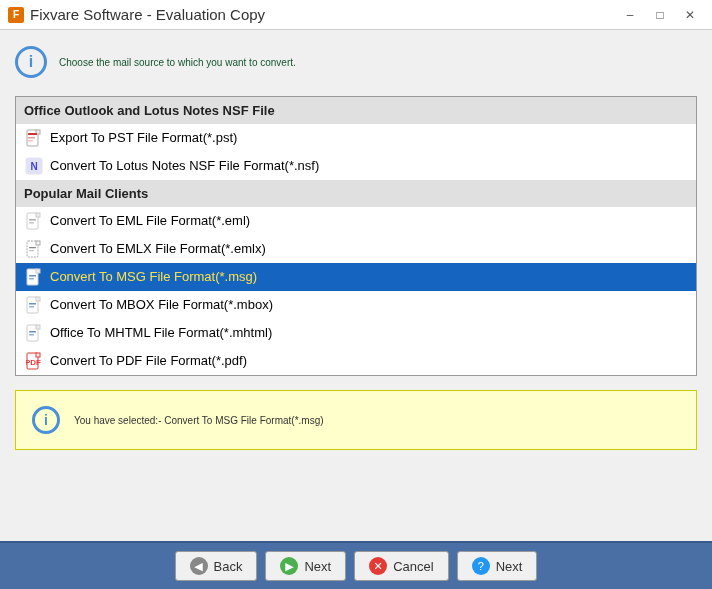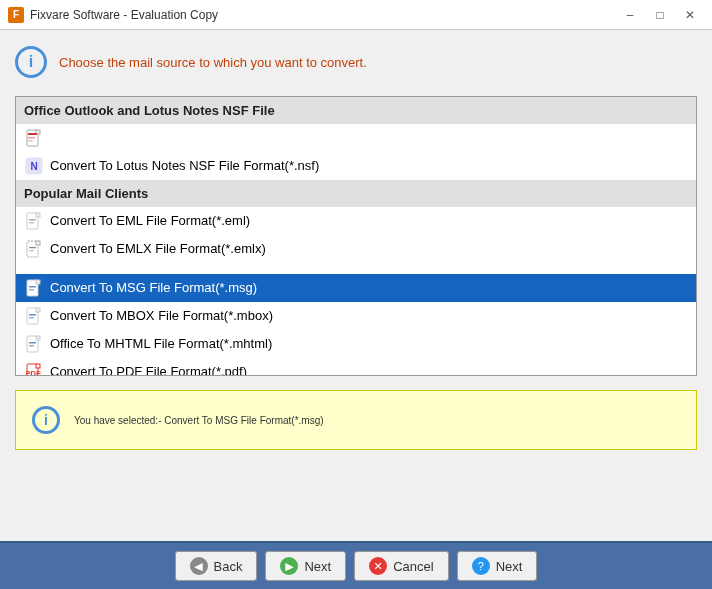--- a/index.html
+++ b/index.html
@@ -31,21 +31,21 @@
       display: flex;
       align-items: center;
       justify-content: center;
       color: white;
       font-size: 10px;
       font-weight: bold;
       flex-shrink: 0;
     }
     .title-bar-text {
       flex: 1;
-      font-size: 12px;
+      font-size: 15px;
       color: #333;
     }
     .title-bar-controls {
       display: flex;
       gap: 2px;
     }
     .title-btn {
       width: 28px;
       height: 20px;
       display: flex;
@@ -79,22 +79,22 @@
       display: flex;
       align-items: center;
       justify-content: center;
       font-size: 16px;
       font-weight: bold;
       color: #4a90d9;
       margin-right: 12px;
       flex-shrink: 0;
     }
     .header-text {
-      font-size: 13px;
-      color: #c2410c;
+      font-size: 10px;
+      color: #14532d;
     }
 
     
     .list-container {
       border: 1px solid #999;
       background: #fff;
       height: 280px;
       overflow-y: auto;
       margin-bottom: 14px;
       position: relative;
@@ -108,22 +108,21 @@
       min-height: 26px;
     }
     .list-item.group-header {
       background: #e0e0e0;
       font-weight: bold;
       cursor: default;
       color: #222;
     }
     .list-item.selected {
       background: #1565c0;
-      color: #ffffff;
-      margin-top: 11px;
+      color: #fde047;
     }
 
     .item-icon {
       width: 20px;
       height: 16px;
       margin-right: 6px;
       flex-shrink: 0;
       display: flex;
       align-items: center;
       justify-content: center;
@@ -239,20 +238,21 @@
         <span class="item-icon">
           <svg width="16" height="18" viewBox="0 0 16 18">
             <rect x="1" y="1" width="11" height="16" rx="1" fill="white" stroke="#aaa"></rect>
             <path d="M10 1 L14 5" stroke="#aaa" fill="none"></path>
             <rect x="10" y="1" width="4" height="4" fill="#f0f0f0" stroke="#aaa"></rect>
             <rect x="2" y="4" width="9" height="2" fill="#cc3333" rx="0.5"></rect>
             <rect x="2" y="8" width="7" height="1.5" fill="#cc3333" opacity="0.5" rx="0.5"></rect>
             <rect x="2" y="11" width="5" height="1.5" fill="#cc3333" opacity="0.3" rx="0.5"></rect>
           </svg>
         </span>
+        <span>Export To PST File Format(*.pst)</span>
       </div>
       <div class="list-item">
         <span class="item-icon">
           <svg width="18" height="18" viewBox="0 0 18 18">
             <rect x="1" y="1" width="16" height="16" rx="2" fill="#4444cc" opacity="0.15" stroke="#4444cc" stroke-width="1"></rect>
             <text x="9" y="13" text-anchor="middle" font-size="10" fill="#4444cc" font-weight="bold">N</text>
           </svg>
         </span>
         <span>Convert To Lotus Notes NSF File Format(*.nsf)</span>
       </div>

